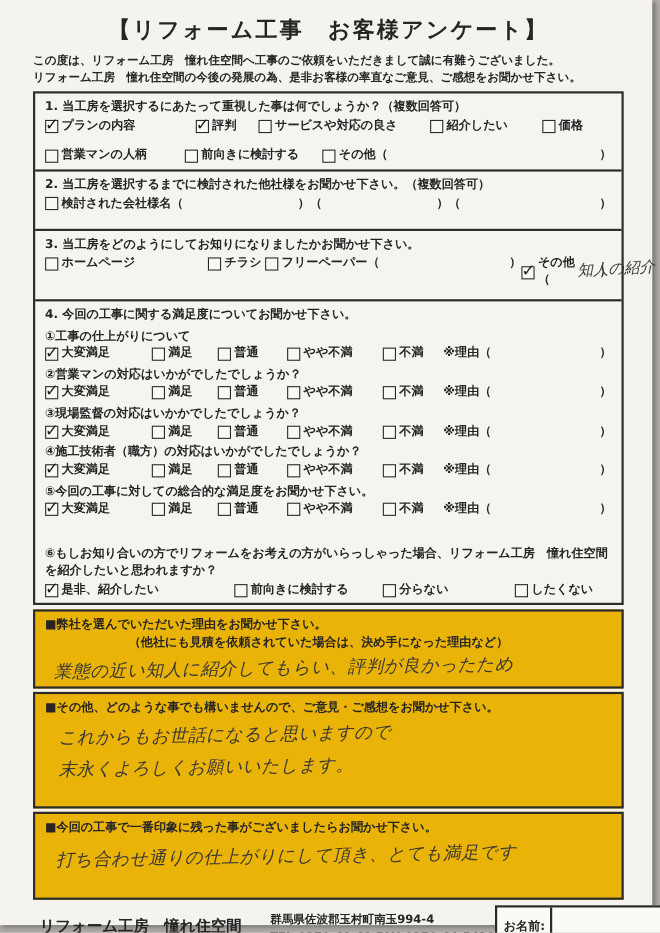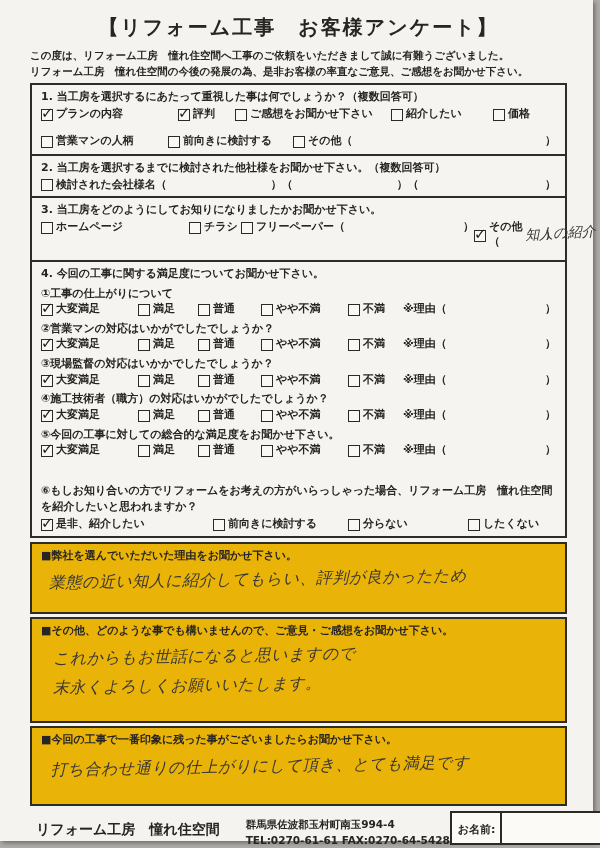--- a/index.html
+++ b/index.html
@@ -20,21 +20,21 @@
   .opt[data-checked] .cb::after{content:"✓";position:absolute;left:-1px;top:-7px;font-size:15px;color:#1c1c1a}
   .ogap{position:relative;height:14px;width:20px}
   .ogap.hand{font-weight:normal;font-style:italic;color:#3a3834;font-size:14px;
              transform:rotate(-3deg);top:-3px;white-space:nowrap}
   
   .q1r1 .opt:nth-child(1){width:137px}.q1r1 .opt:nth-child(2){width:57px}
   .q1r1 .opt:nth-child(3){width:156px}.q1r1 .opt:nth-child(4){width:102px}
   .q1r2{margin-top:12px}
   .q1r2 .opt:nth-child(1){width:127px}.q1r2 .opt:nth-child(2){width:125px}
   .q1r2 .opt:nth-child(3){flex:1}.q1r2 .opt:nth-child(3) .ogap{flex:1}
-  .q2{padding-bottom:4px}
+  .q2{padding-bottom:16px}
   .pgap{width:104px;height:14px}.flexg{flex:1}
   .q3{padding-bottom:10px}
   .q3r .opt:nth-child(1){width:148px}.q3r .opt:nth-child(2){width:52px}
   .q3r .opt:nth-child(3) .ogap{width:118px}
   .q3r .opt:nth-child(4){flex:1}.q3r .opt:nth-child(4) .ogap{flex:1}
   .sat{margin-top:5px}
   .satq{font-size:11px;line-height:1.3}
   .satrow{margin-top:1px}
   .satrow .opt:nth-child(1){width:97px}.satrow .opt:nth-child(2){width:60px}
   .satrow .opt:nth-child(3){width:63px}.satrow .opt:nth-child(4){width:87px}
@@ -79,21 +79,21 @@
             <span class="opt" data-checked="true">
               <span class="cb"></span>
               <span>プランの内容</span>
             </span>
             <span class="opt" data-checked="true">
               <span class="cb"></span>
               <span>評判</span>
             </span>
             <span class="opt">
               <span class="cb"></span>
-              <span>ご感想をお聞かせ下さい</span>
+              <span>サービスや対応の良さ</span>
             </span>
             <span class="opt">
               <span class="cb"></span>
               <span>紹介したい</span>
             </span>
             <span class="opt">
               <span class="cb"></span>
               <span>価格</span>
             </span>
           </div>
@@ -320,20 +320,21 @@
                 <span>したくない</span>
               </span>
             </div>
         </div>
       </div>
 
     </div>
 
     <div class="memo m1">
       <div class="h">■弊社を選んでいただいた理由をお聞かせ下さい。</div>
+      <div class="sub">（他社にも見積を依頼されていた場合は、決め手になった理由など）</div>
       <div class="handline">業態の近い知人に紹介してもらい、評判が良かったため</div>
     </div>
 
     <div class="memo m3">
       <div class="h">■その他、どのような事でも構いませんので、ご意見・ご感想をお聞かせ下さい。</div>
       <div class="handline">これからもお世話になると思いますので</div>
       <div class="handline">末永くよろしくお願いいたします。</div>
     </div>
 
     <div class="memo m2">

